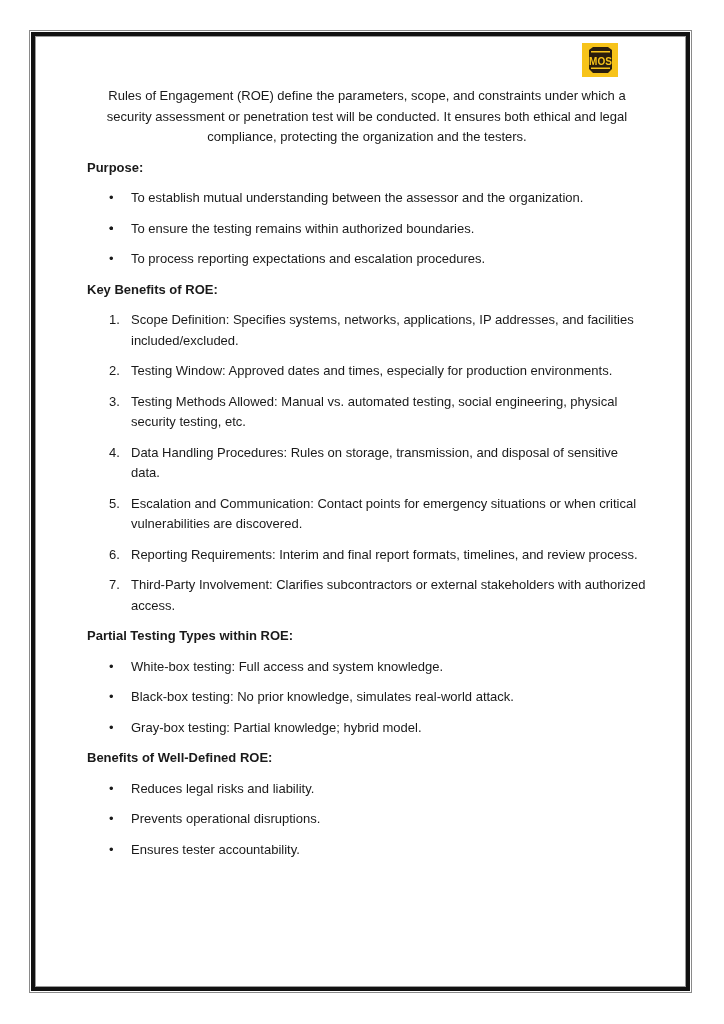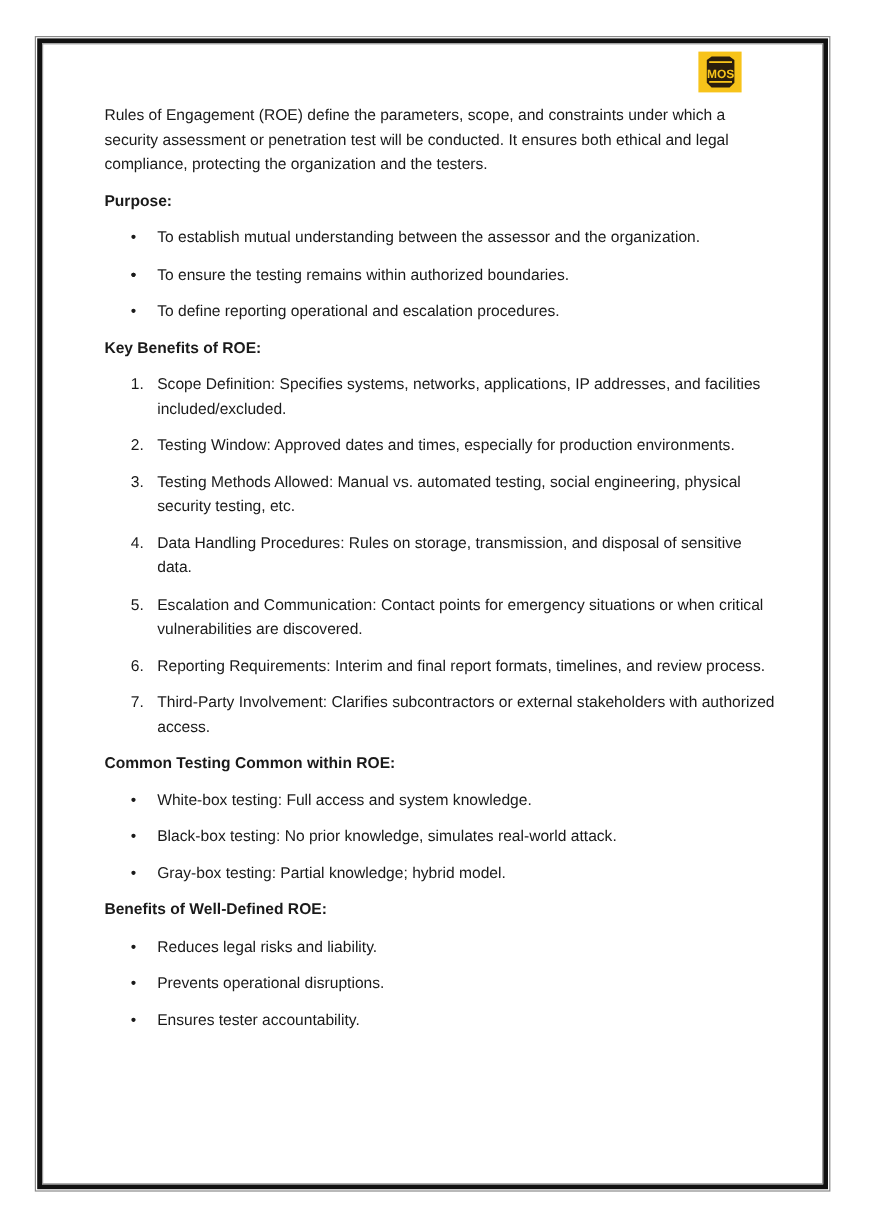--- a/index.html
+++ b/index.html
@@ -57,20 +57,21 @@
     .content {
       position: absolute;
       left: 87px;
       top: 86px;
       width: 560px;
       font-size: 13px;
       line-height: 20.5px;
     }
     .intro {
       margin: 0 0 10px 0;
+      text-align: center;
     }
     .heading {
       font-weight: bold;
       margin: 0 0 10px 0;
     }
     ul.bullets, ol.numbered {
       list-style: none;
       margin: 0 0 10px 0;
       padding: 0;
     }
@@ -111,35 +112,35 @@
 </div>
 
 <div class="content">
   <p class="intro">Rules of Engagement (ROE) define the parameters, scope, and constraints under which a security assessment or penetration test will be conducted. It ensures both ethical and legal compliance, protecting the organization and the testers.</p>
 
   <div class="heading">Purpose:</div>
   <ul class="bullets">
     <li><span class="marker">•</span><span>To establish mutual understanding between the assessor and the organization.</span></li>
     <li><span class="marker">•</span></li>
     <li><span class="marker">•</span><span>To ensure the testing remains within authorized boundaries.</span></li>
-    <li><span class="marker">•</span><span>To define reporting operational and escalation procedures.</span></li>
+    <li><span class="marker">•</span><span>To process reporting expectations and escalation procedures.</span></li>
   </ul>
 
   <div class="heading">Key Benefits of ROE:</div>
   <ol class="numbered">
     <li><span class="marker">1.</span><span class="term">Scope Definition:</span><span> Specifies systems, networks, applications, IP addresses, and facilities included/excluded.</span></li>
     <li><span class="marker">2.</span><span class="term">Testing Window:</span><span> Approved dates and times, especially for production environments.</span></li>
     <li><span class="marker">3.</span><span class="term">Testing Methods Allowed:</span><span> Manual vs. automated testing, social engineering, physical security testing, etc.</span></li>
     <li><span class="marker">4.</span><span class="term">Data Handling Procedures:</span><span> Rules on storage, transmission, and disposal of sensitive data.</span></li>
     <li><span class="marker">5.</span><span class="term">Escalation and Communication:</span><span> Contact points for emergency situations or when critical vulnerabilities are discovered.</span></li>
     <li><span class="marker">6.</span><span class="term">Reporting Requirements:</span><span> Interim and final report formats, timelines, and review process.</span></li>
     <li><span class="marker">7.</span><span class="term">Third-Party Involvement:</span><span> Clarifies subcontractors or external stakeholders with authorized access.</span></li>
   </ol>
 
-  <div class="heading">Common Testing Common within ROE:</div>
+  <div class="heading">Partial Testing Types within ROE:</div>
   <ul class="bullets">
     <li><span class="marker">•</span><span class="term">White-box testing:</span><span> Full access and system knowledge.</span></li>
     <li><span class="marker">•</span><span class="term">Black-box testing:</span><span> No prior knowledge, simulates real-world attack.</span></li>
     <li><span class="marker">•</span><span class="term">Gray-box testing:</span><span> Partial knowledge; hybrid model.</span></li>
   </ul>
 
   <div class="heading">Benefits of Well-Defined ROE:</div>
   <ul class="bullets">
     <li><span class="marker">•</span><span>Reduces legal risks and liability.</span></li>
     <li><span class="marker">•</span><span>Prevents operational disruptions.</span></li>

